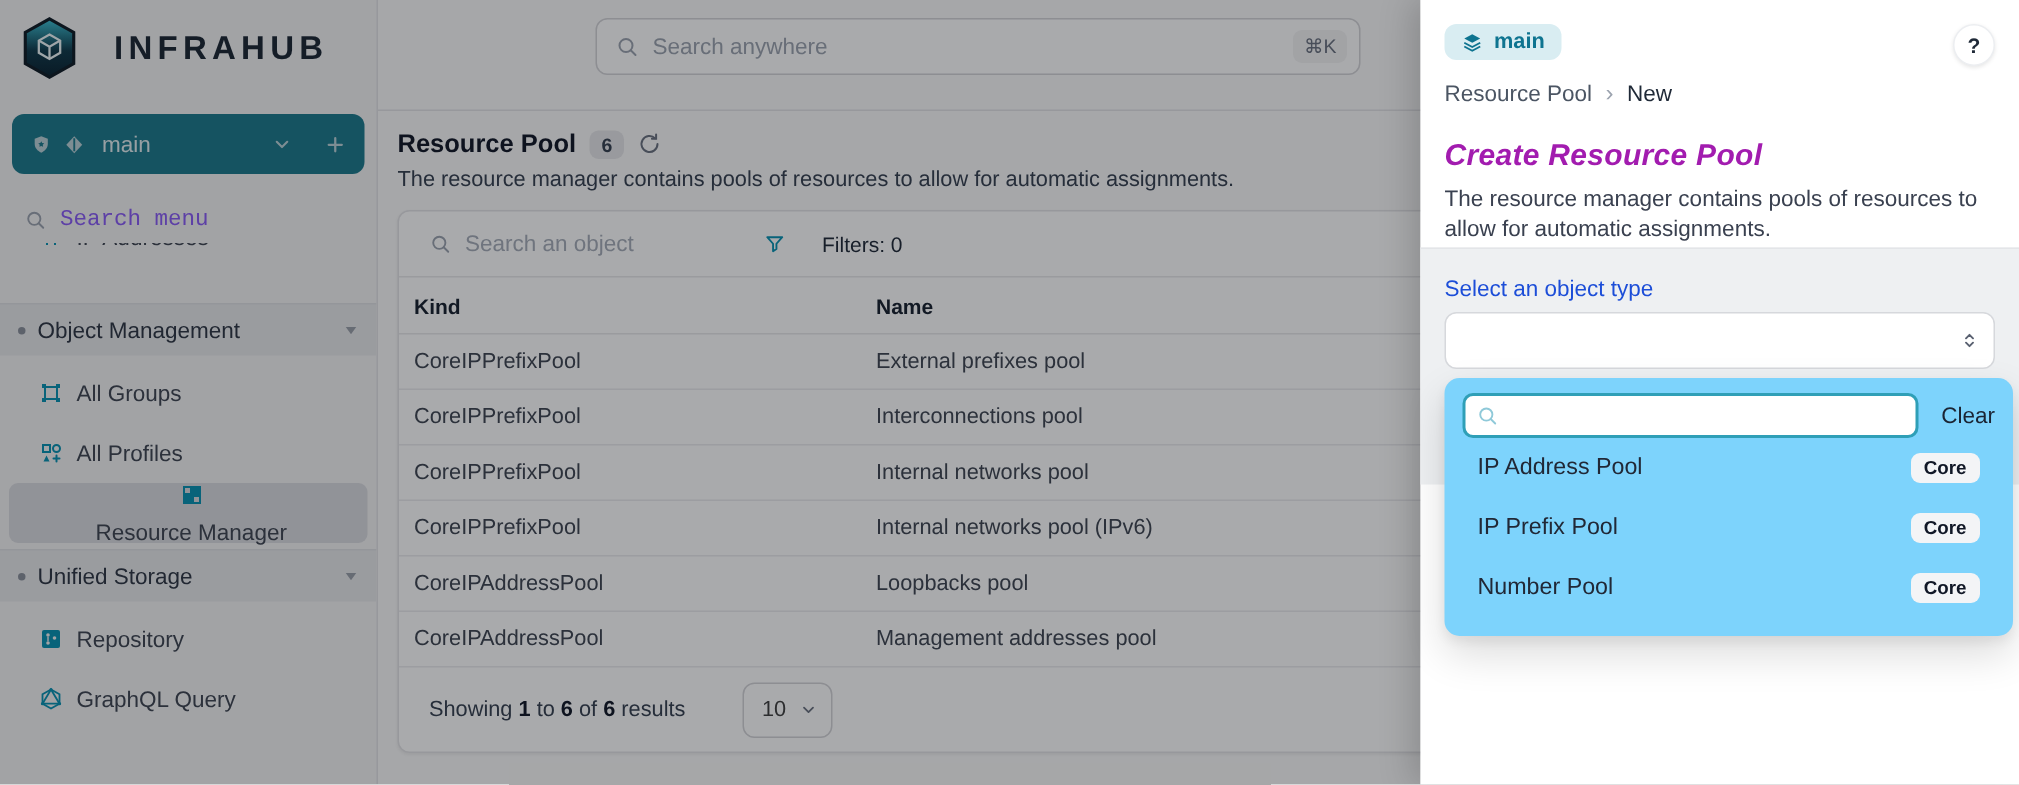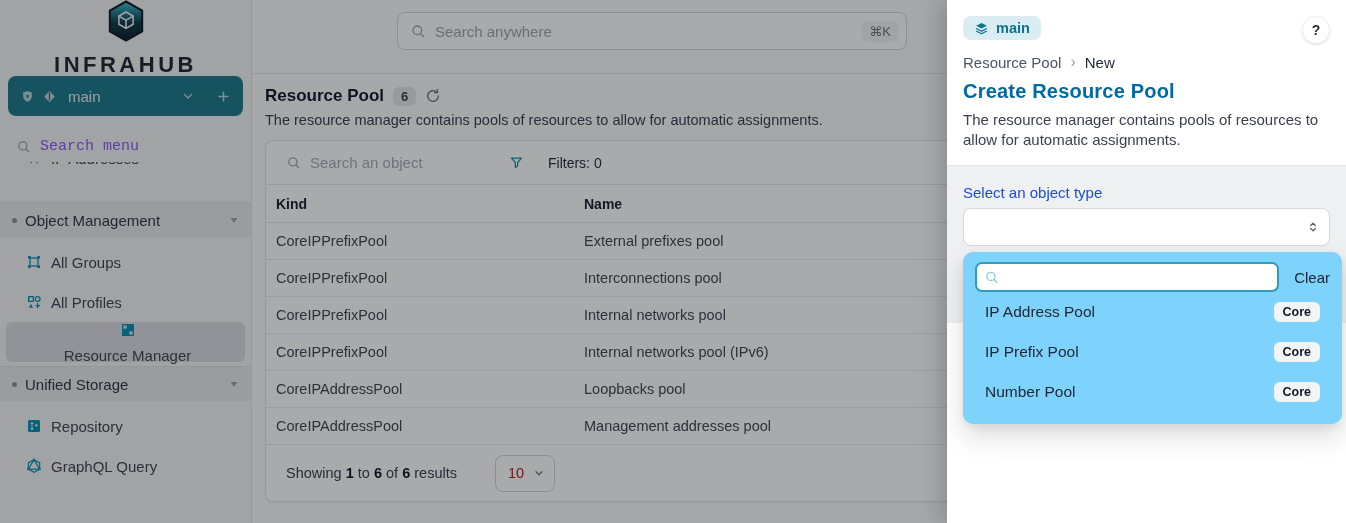--- a/index.html
+++ b/index.html
@@ -2,21 +2,21 @@
 <html style="--brand-teal: #1d7a8c; --icon-teal: #0992b2; --badge-teal-bg: #d9edf2; --badge-teal-text: #0e7490; --focus-teal: #2f9fb7; --overlay: rgba(10,12,16,0.35);"><head>
 <meta charset="utf-8">
 <style>
   * { box-sizing: border-box; margin: 0; padding: 0; }
   html,body { width:1346px; height:523px; overflow:hidden; }
   body { font-family:"Liberation Sans","DejaVu Sans",sans-serif; }
   .screen { position:relative; width:1346px; height:523px; background:#fafafa; overflow:hidden; }
 
   
   .sidebar { position:absolute; left:0; top:0; bottom:0; width:252px; background:#f4f4f5; border-right:1px solid #e4e4e7; }
-  .logo-row { height:64px; display:flex; align-items:center; gap:10px; padding:0 14px;flex-direction:column; }
+  .logo-row { height:64px; display:flex; align-items:center; gap:24px; padding:0 14px; }
   .logo-text { font-size:22px; font-weight:800; letter-spacing:3.5px; color:#1c2733; }
   .branch-pill { margin:12px 8px 0; height:40px; border-radius:8px; background:var(--brand-teal,#1d7a8c); display:flex; align-items:center; padding:0 12px; gap:7px; color:#d9e7ea; cursor:pointer; }
   .branch-name { font-size:15px; color:#e4eef1; margin-left:4px; flex:1; }
   .pill-btn { display:flex; align-items:center; color:#bcd3d9; }
   .pill-plus { margin-left:14px; }
   .sb-search { margin-top:14px; height:32px; display:flex; align-items:center; gap:9px; padding:0 16px; color:#9ca3af; }
   .sb-search-ph { font-size:15px; color:#8b5cf6;font-family:Liberation Mono, monospace; }
   .nav { position:absolute; top:162px; left:0; right:0; bottom:0; overflow:hidden; }
   .nav-item { height:40px; display:flex; align-items:center; gap:9px; padding:0 16px 0 26px; color:#3f4652; cursor:pointer; }
   .nav-item.clipped { margin-top:-24px; margin-bottom:24px; }
@@ -53,35 +53,35 @@
   .thead { height:38px; display:flex; align-items:center; border-bottom:1px solid #e8e8ea; flex:none; }
   .th { font-size:14px; font-weight:700; color:#18212f; padding-left:10px; }
   .col-kind { width:308px; flex:none; }
   .col-name { flex:1; }
   .trow { height:37px; display:flex; align-items:center; border-bottom:1px solid #ececee; cursor:pointer; flex:none; }
   .td { font-size:14.5px; color:#3f4652; padding-left:10px; white-space:nowrap; }
   .pagination { flex:1; display:flex; align-items:center; padding:0 20px; }
   .showing { font-size:14.5px; color:#374151; width:209px; }
   .showing b { color:#111827; font-weight:700; }
   .psize { width:60px; height:37px; border:1px solid #d4d4d8; border-radius:8px; background:#fff; display:flex; align-items:center; justify-content:space-between; padding:0 9px 0 12px; cursor:pointer; }
-  .psize-val { font-size:14.5px; color:#b91c1c; }
+  .psize-val { font-size:14.5px; color:#404040; }
 
   
   .overlay { position:absolute; left:0; top:0; width:947px; height:523px; background:var(--overlay,rgba(10,12,16,0.35)); z-index:20; }
 
   
   .drawer { position:absolute; right:0; top:0; bottom:0; width:399px; background:#fff; z-index:30; box-shadow:-6px 0 22px rgba(0,0,0,.18); }
   .drawer-header { height:165px; position:relative; padding:16px 16px 0; }
   .branch-badge { display:inline-flex; align-items:center; gap:7px; background:var(--badge-teal-bg,#d9edf2); border-radius:8px; padding:4px 11px; color:var(--badge-teal-text,#0e7490); font-size:14.5px; font-weight:600; }
   .help-btn { position:absolute; right:16px; top:16px; width:28px; height:28px; border-radius:50%; background:#fff; border:1px solid #eceef1; box-shadow:0 1px 3px rgba(0,0,0,.1); display:flex; align-items:center; justify-content:center; font-size:14px; font-weight:600; color:#1f2937; cursor:pointer; }
   .crumbs { margin-top:13px; display:flex; align-items:center; font-size:15px; }
   .crumb-a { color:#4b5563; cursor:pointer; }
   .crumb-sep { color:#9ca3af; padding:0 9px; font-size:16px; }
   .crumb-b { color:#1f2937; }
-  .drawer-title { margin-top:9px; font-size:20px; font-weight:800; color:#0369a1; letter-spacing:.2px; }
+  .drawer-title { margin-top:21px; font-size:20px; font-weight:800; color:#a21caf; letter-spacing:.2px;font-style:italic; }
   .drawer-desc { margin-top:7px; font-size:15px; line-height:1.36; color:#3a4150; width:362px; }
   .form-section { height:158px; background:#eef0f2; border-top:1px solid #e3e5e8; padding:18px 16px 0; }
   .form-label { font-size:15px; font-weight:500; color:#1d4ed8; }
   .select-box { margin-top:7px; height:38px; background:#fff; border:1px solid #d6d8dc; border-radius:8px; position:relative; cursor:pointer; }
   .select-chevrons { position:absolute; right:9px; top:50%; transform:translateY(-50%); color:#596070; display:flex; }
   .popup { position:absolute; left:16px; right:4px; top:252px; background:#7dd3fc; border-radius:10px; box-shadow:0 4px 8px rgba(0,0,0,.06), 0 12px 28px rgba(0,0,0,.14); padding:10px 12px 12px; z-index:40; }
   .popup-top { display:flex; align-items:center; }
   .popup-search { position:relative; flex:1; }
   .popup-search input { width:100%; height:30px; border:2px solid var(--focus-teal,#2f9fb7); border-radius:7px; outline:none; padding:0 8px 0 30px; font-size:14px; color:#1f2937; font-family:inherit; }
   .popup-search .sic { position:absolute; left:9px; top:50%; transform:translateY(-50%); color:#8fc9d9; display:flex; }

